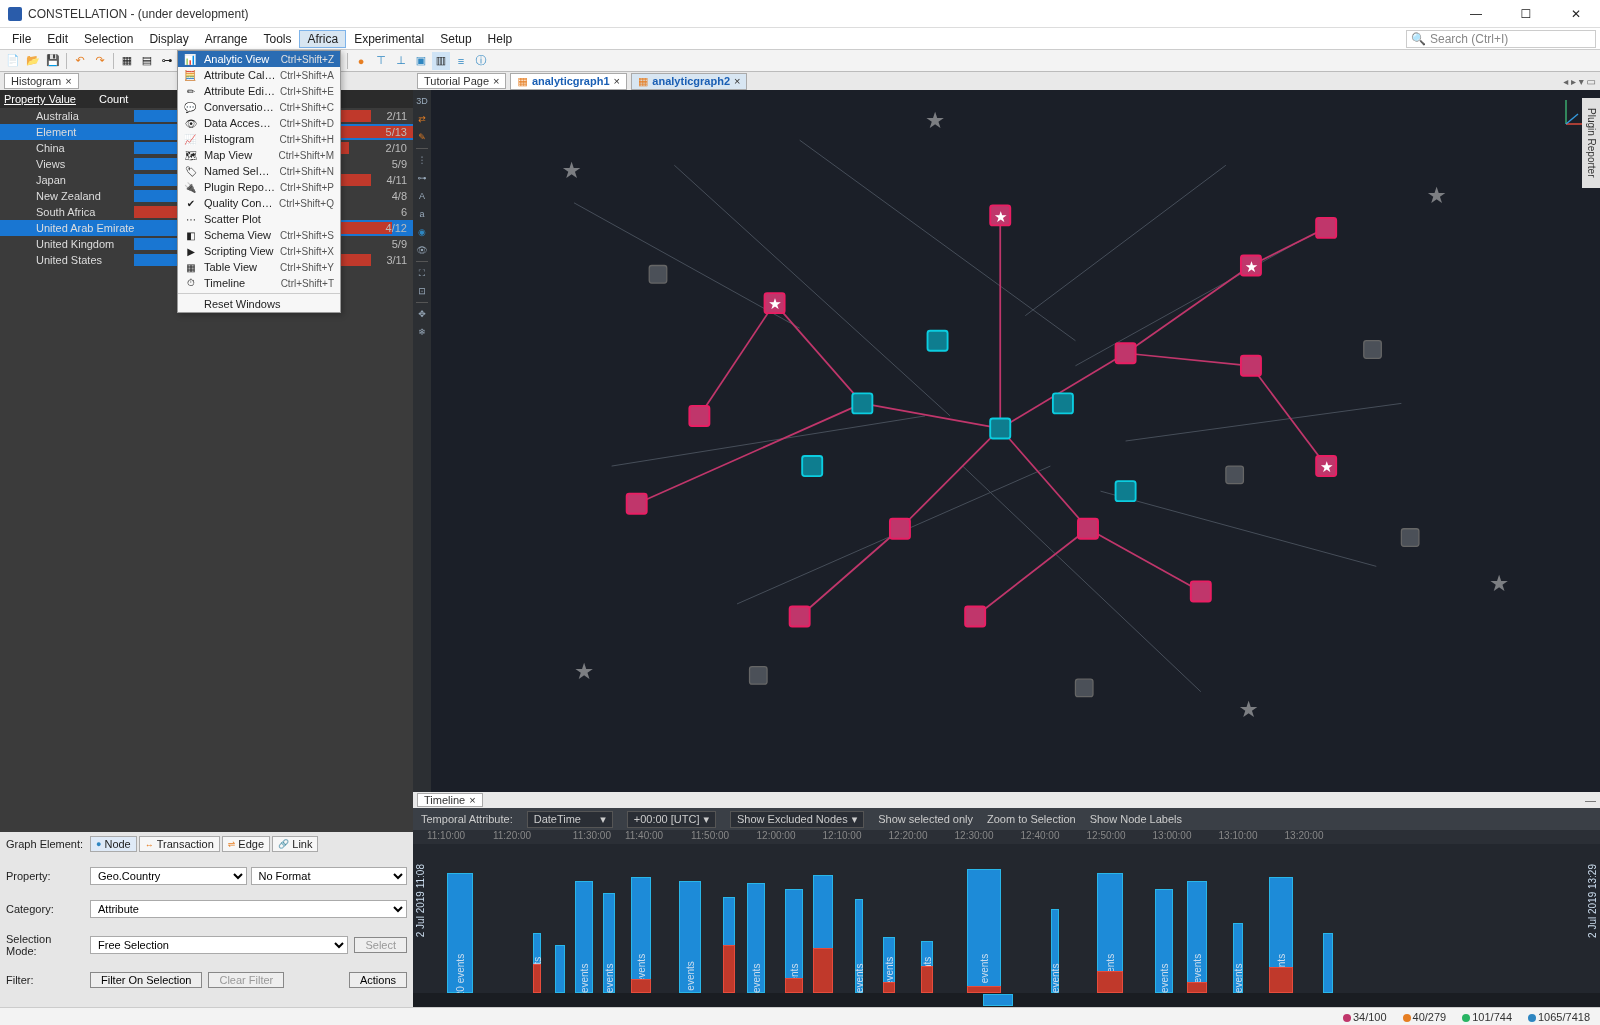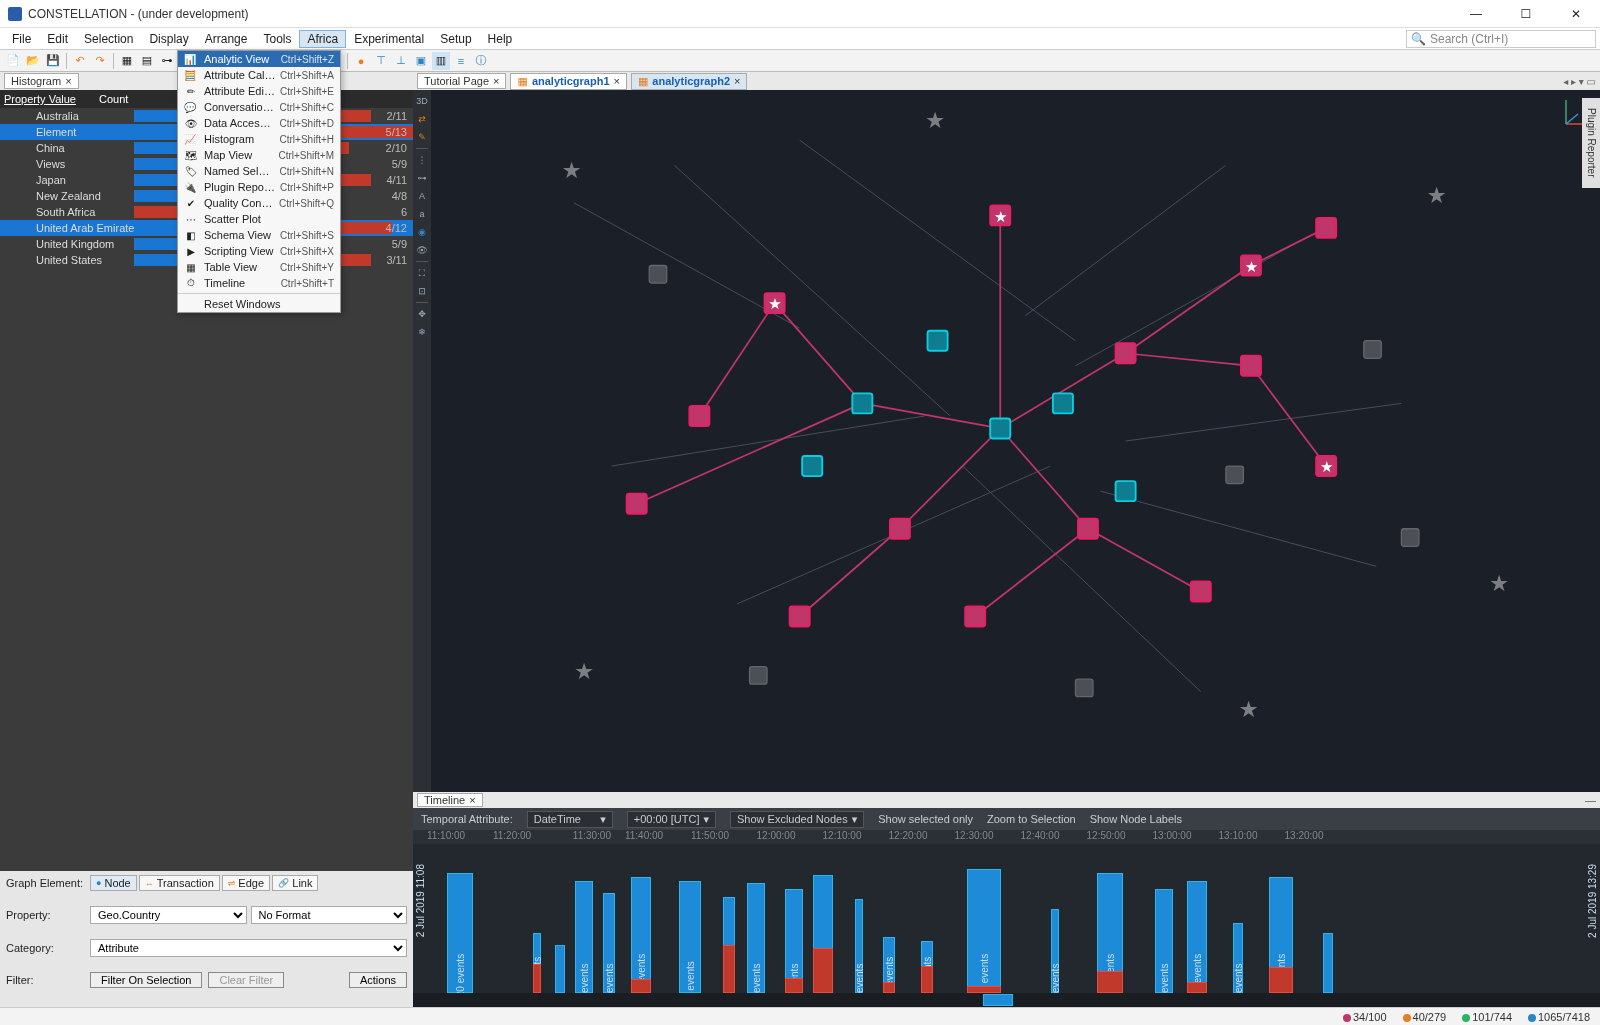--- a/index.html
+++ b/index.html
@@ -379,20 +379,25 @@
       <div class="ctl-row">
         <label>Property:</label>
         <div class="dbl">
           <select><option>Geo.Country</option></select>
           <select><option>No Format</option></select>
         </div>
       </div>
       <div class="ctl-row">
         <label>Category:</label>
         <select><option>Attribute</option></select>
+      </div>
+      <div class="ctl-row">
+        <label>Selection Mode:</label>
+        <select><option>Free Selection</option></select>
+        <button disabled="" style="color:#999">Select</button>
       </div>
       <div class="ctl-row">
         <label>Filter:</label>
         <button>Filter On Selection</button>
         <button disabled="" style="color:#999">Clear Filter</button>
         <div style="flex:1"></div>
         <button>Actions</button>
       </div>
     </div>
   </div>

